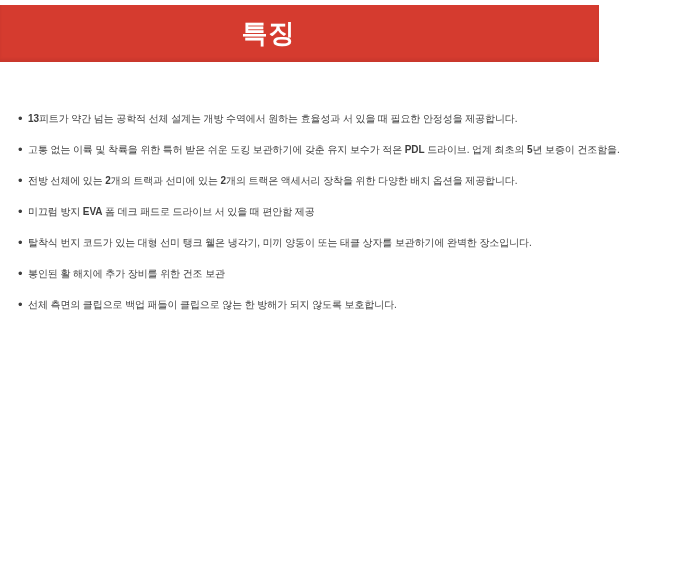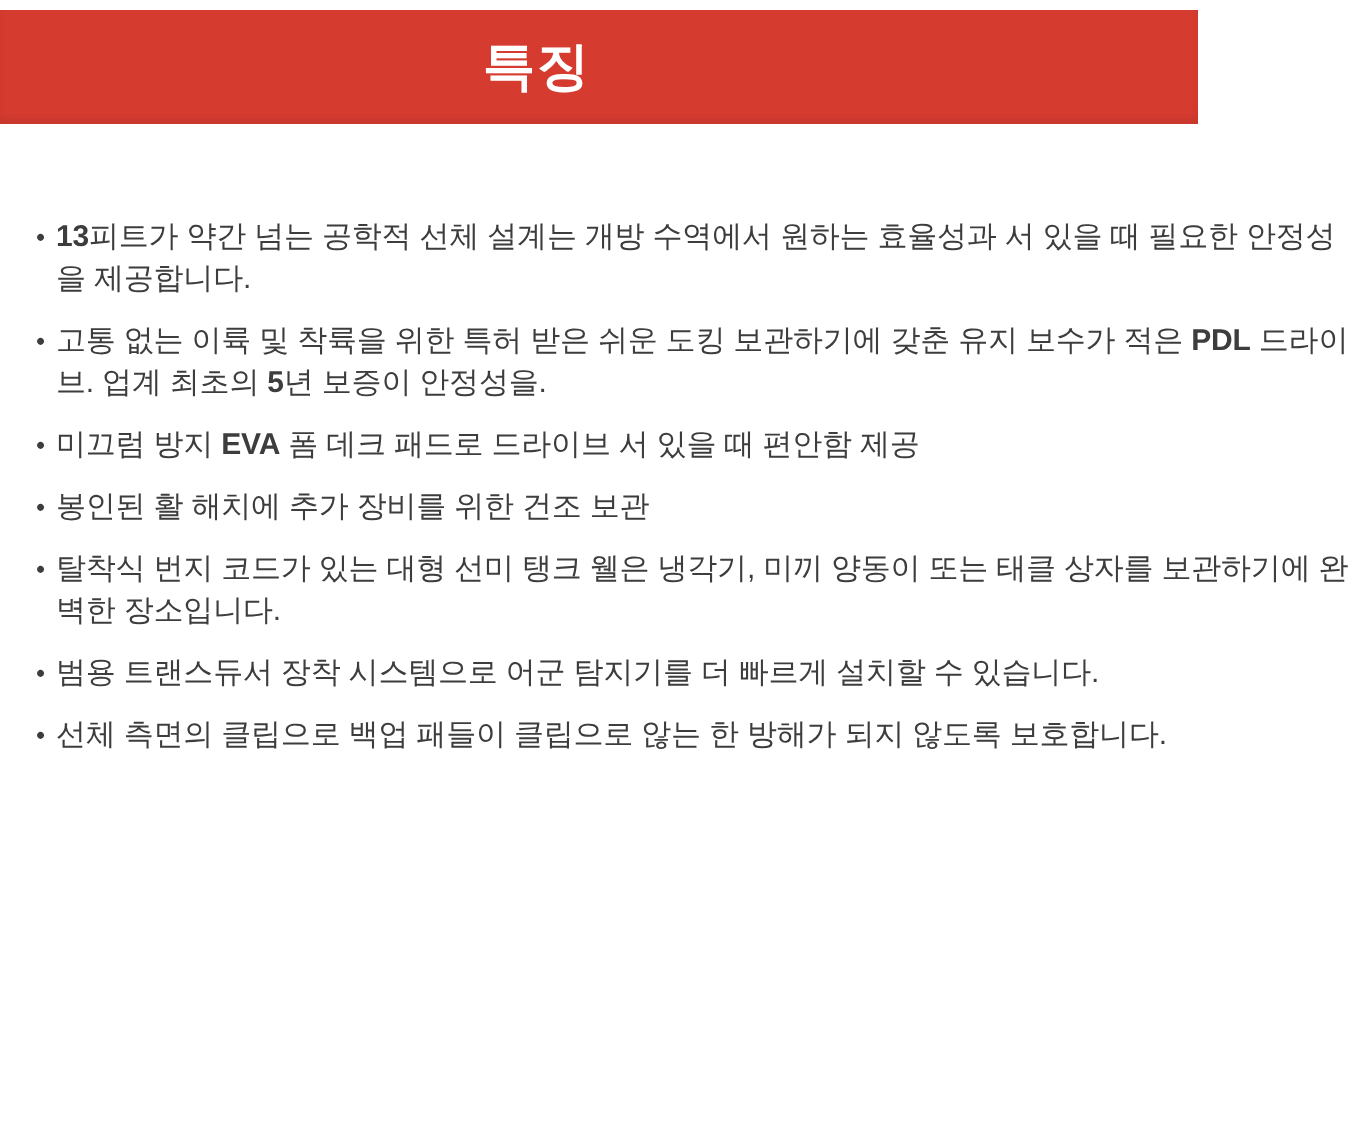--- a/index.html
+++ b/index.html
@@ -44,21 +44,21 @@
     width: 679px;
     box-sizing: border-box;
     margin: 0;
     padding: 0 2px 0 0;
     list-style: none;
   }
   ul.features li {
     position: relative;
     padding-left: 28px;
     margin-bottom: 10px;
-    font-size: 15px;
+    font-size: 10px;
     line-height: 21px;
     color: var(--text-color, #3d3d3d);
     letter-spacing: -0.1px;
   }
   ul.features li::before {
     content: "\2022";
     position: absolute;
     left: 18px;
     top: 0;
     color: var(--text-color, #3d3d3d);
@@ -72,20 +72,20 @@
 </style>
 </head>
 <body>
 
 <div class="page">
   <div class="banner">
     <span class="banner-title">특징</span>
   </div>
   <ul class="features">
       <li><strong>13</strong><span>피트가 약간 넘는 공학적 선체 설계는 개방 수역에서 원하는 효율성과 서 있을 때 필요한 안정성을 제공합니다.</span></li>
-      <li><span>고통 없는 이륙 및 착륙을 위한 특허 받은 쉬운 도킹 보관하기에 갖춘 유지 보수가 적은 </span><strong>PDL</strong><span> 드라이브. 업계 최초의 </span><strong>5</strong><span>년 보증이 안정성을.</span></li>
+      <li><span>고통 없는 이륙 및 착륙을 위한 특허 받은 쉬운 도킹 보관하기에 갖춘 유지 보수가 적은 </span><strong>PDL</strong><span> 드라이브. 업계 최초의 </span><strong>5</strong><span>년 보증이 건조함을.</span></li>
+      <li><span>전방 선체에 있는 </span><strong>2</strong><span>개의 트랙과 선미에 있는 </span><strong>2</strong><span>개의 트랙은 액세서리 장착을 위한 다양한 배치 옵션을 제공합니다.</span></li>
       <li><span>미끄럼 방지 </span><strong>EVA</strong><span> 폼 데크 패드로 드라이브 서 있을 때 편안함 제공</span></li>
+      <li><span>탈착식 번지 코드가 있는 대형 선미 탱크 웰은 냉각기, 미끼 양동이 또는 태클 상자를 보관하기에 완벽한 장소입니다.</span></li>
       <li><span>봉인된 활 해치에 추가 장비를 위한 건조 보관</span></li>
-      <li><span>탈착식 번지 코드가 있는 대형 선미 탱크 웰은 냉각기, 미끼 양동이 또는 태클 상자를 보관하기에 완벽한 장소입니다.</span></li>
-      <li><span>범용 트랜스듀서 장착 시스템으로 어군 탐지기를 더 빠르게 설치할 수 있습니다.</span></li>
       <li><span>선체 측면의 클립으로 백업 패들이 클립으로 않는 한 방해가 되지 않도록 보호합니다.</span></li>
     </ul>
 </div>
 
 </body></html>

